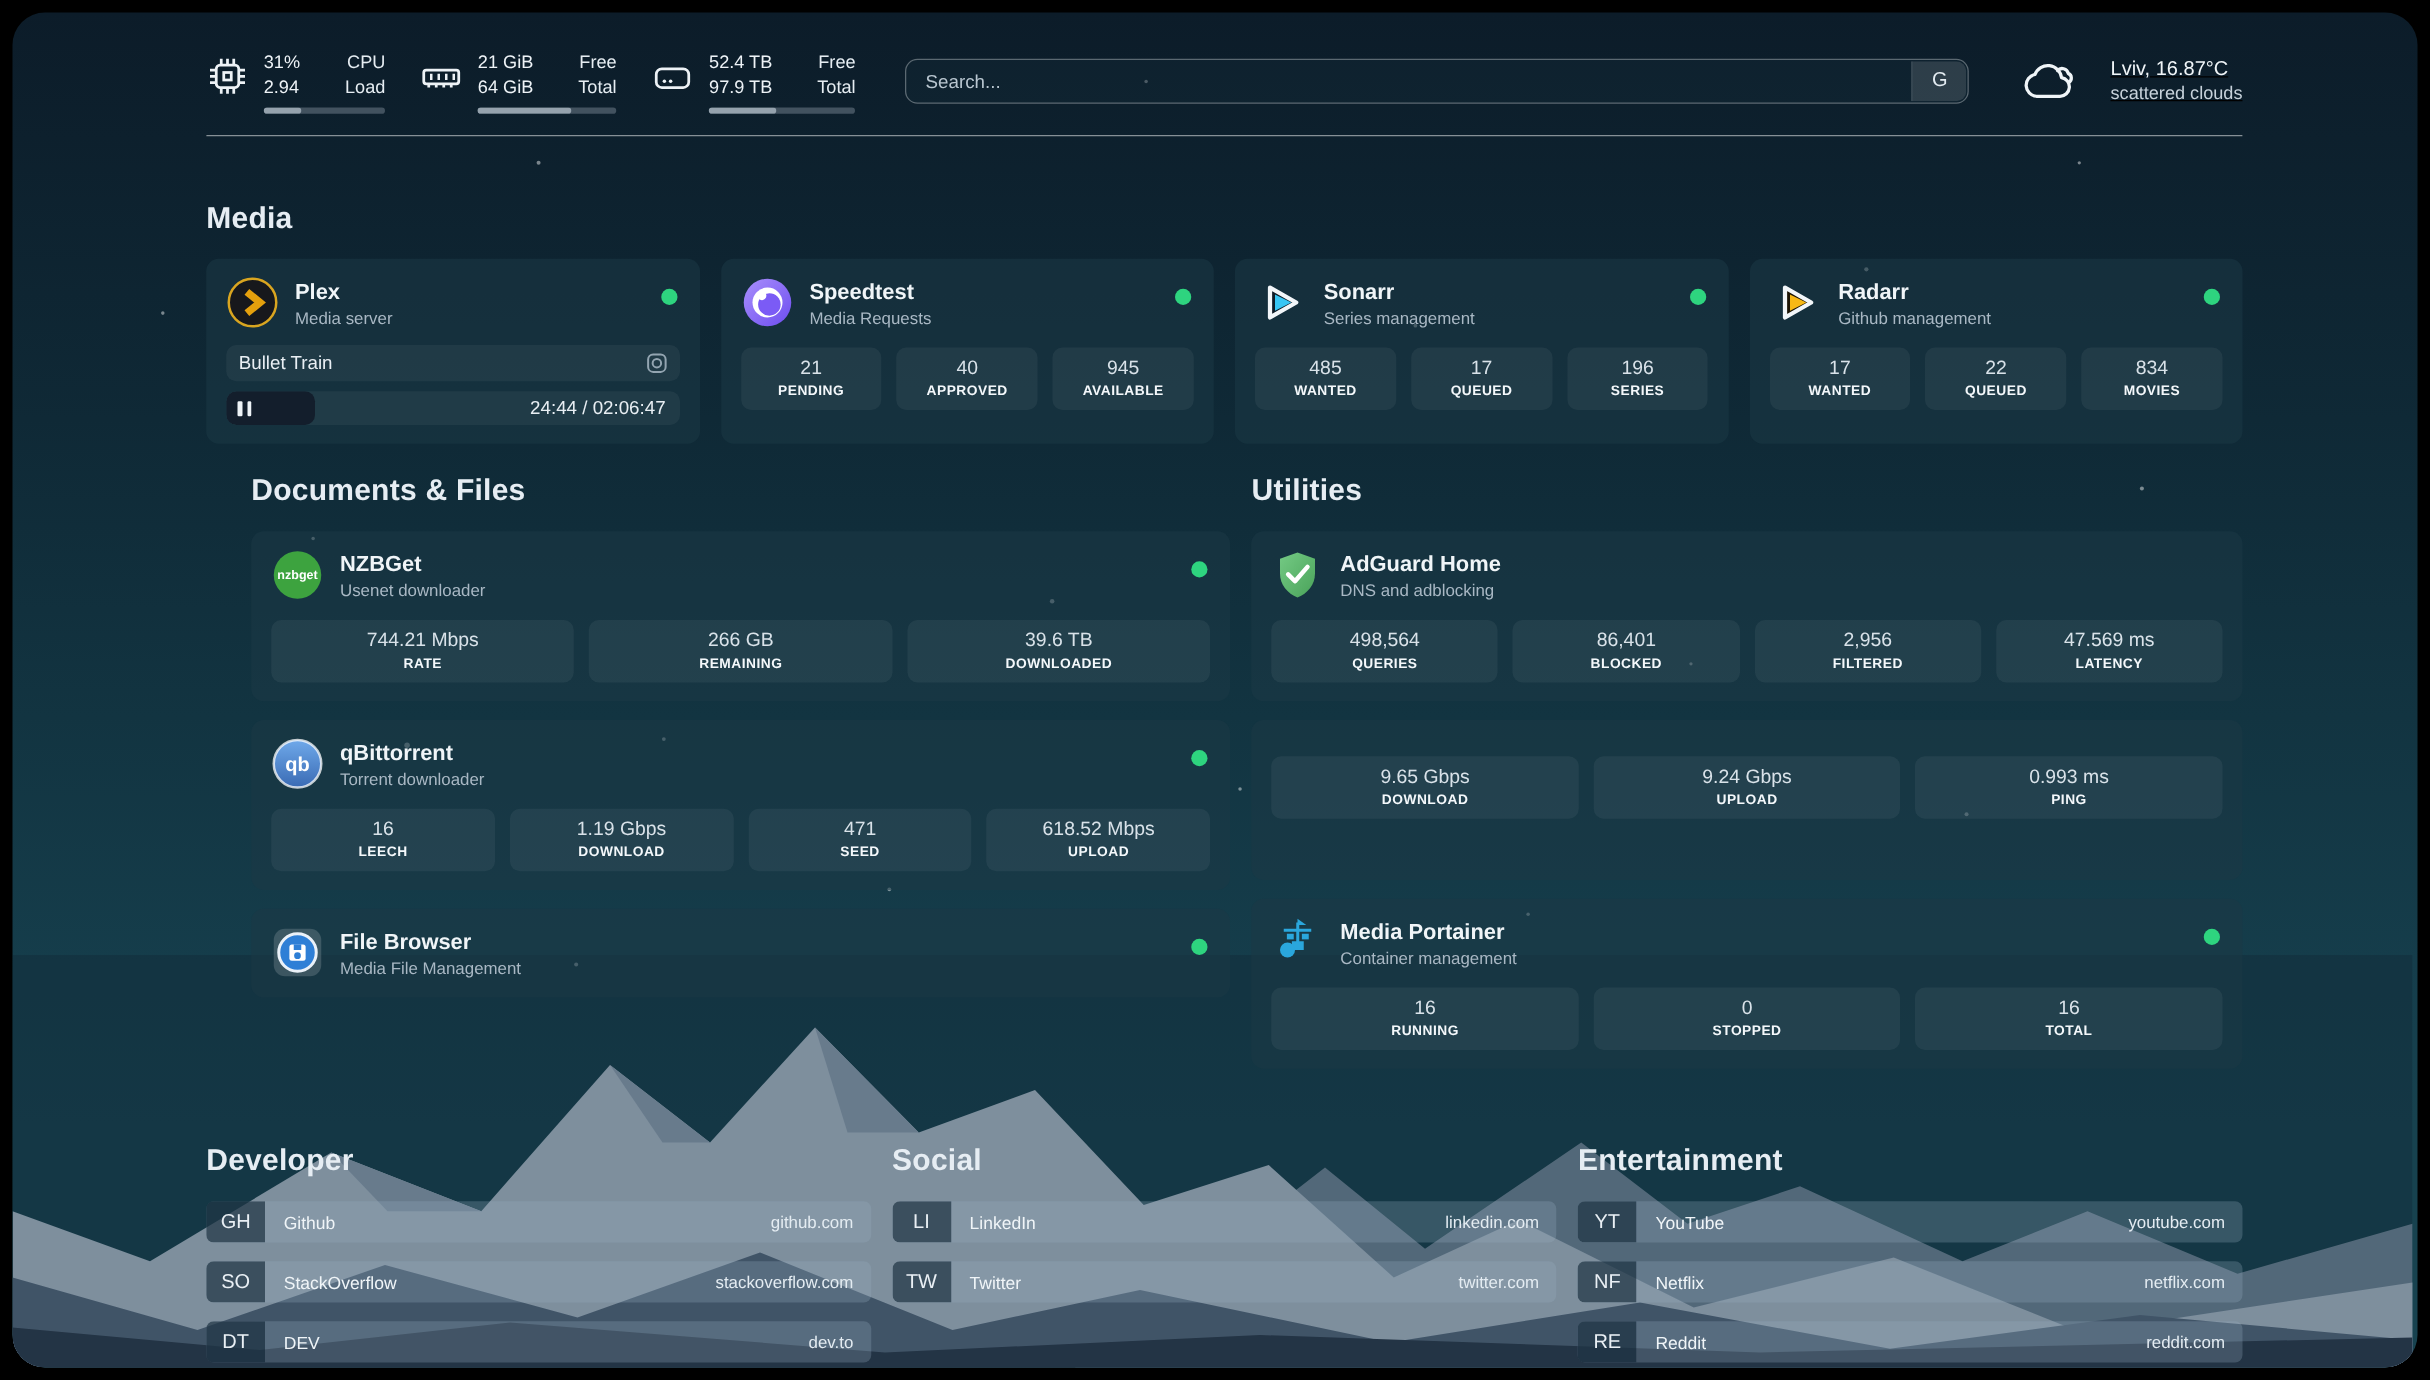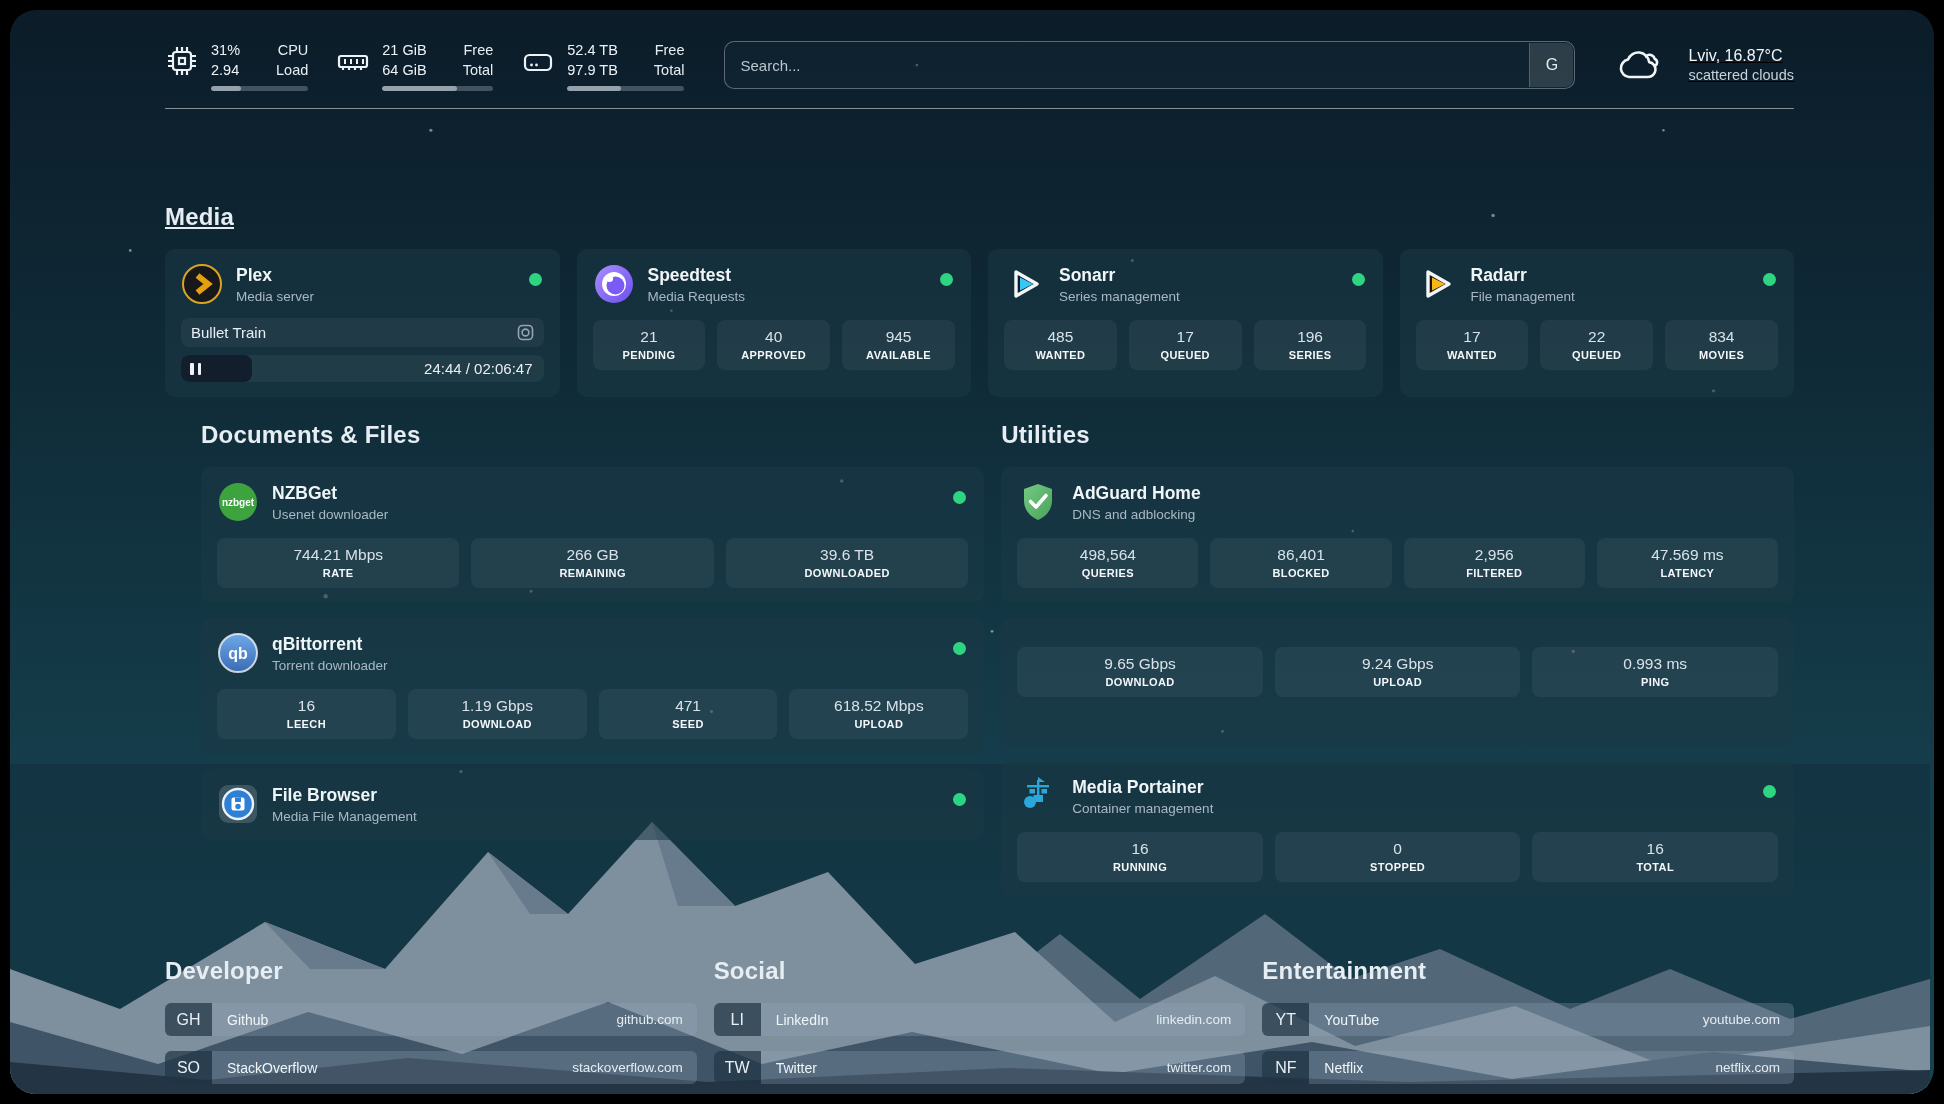--- a/index.html
+++ b/index.html
@@ -15,38 +15,38 @@
   .topbar{ display:flex; align-items:center; }
   .res-group{ display:flex; align-items:flex-start; gap:12px; margin-right:28px; }
   .res-icon{ width:34px; height:34px; margin-top:4px; flex:0 0 auto; }
   .res-body{ display:flex; flex-direction:column; }
   .res-cols{ display:flex; gap:36px; }
   .res-col{ font-size:14.5px; line-height:1.38; color:#eef3f7; }
   .res-col.labels{ text-align:right; color:#e6edf2; }
   .res-track{ margin-top:6px; height:4.5px; border-radius:3px; background:#42525f; overflow:hidden; }
   .res-fill{ height:100%; border-radius:3px; background:#95a2ad; }
 
-  .search{ flex:1; height:48px; margin:0 42px 0 12px; position:relative; display:flex; align-items:center;
+  .search{ flex:1; height:36px; margin:0 42px 0 12px; position:relative; display:flex; align-items:center;
     border:1.5px solid rgba(255,255,255,0.32); border-radius:10px; background:rgba(18,40,54,0.45); }
   .search input{ flex:1; height:100%; background:transparent; border:none; outline:none;
     padding:0 56px 0 15px; font-size:15px; color:#e8eef2; font-family:"Liberation Sans",sans-serif; }
   .search input::placeholder{ color:#b9c6d0; }
   .search-btn{ position:absolute; right:1px; top:1px; bottom:1px; width:44px; display:flex; align-items:center;
     justify-content:center; background:rgba(255,255,255,0.13); border-left:1px solid rgba(255,255,255,0.18);
     border-radius:0 8px 8px 0; color:#e3ebf1; font-size:16px; cursor:pointer; }
 
   .weather{ display:flex; gap:25px;text-decoration:underline; }
   .weather-text .w1{ font-size:16px; color:#f0f5f8; }
   .weather-text .w2{ font-size:14.5px; color:#c7d2db; margin-top:2px; }
 
   .divider{ margin-top:17px; height:1.5px; background:rgba(255,255,255,0.5); border-radius:1px; }
 
   
   .section-title{ font-size:24px; font-weight:700; color:#e6edf3; letter-spacing:.2px; }
-  .media-title{ margin:94px 0 18px;text-decoration:underline; }
+  .media-title{ margin:52px 0 18px; }
   .media-grid{ display:grid; grid-template-columns:repeat(4,1fr); gap:17px; }
 
   .card{ background:rgba(28,57,70,0.55); border-radius:10px; padding:14px 16px 15px; position:relative; min-height:128px; }
   .card-short{ min-height:62px; }
   .card-head{ display:flex; align-items:center; gap:13px; padding-right:30px; }
   .svc-icon{ width:42px; height:42px; flex:0 0 auto; }
   .svc-name{ font-size:17.5px; font-weight:700; color:#f0f5f8; }
   .svc-desc{ font-size:13.5px; color:#a9b8c4; margin-top:3px; }
   .status-dot{ position:absolute; top:24px; right:18px; width:13px; height:13px; border-radius:50%; background:#2ed47f; }
 
@@ -311,21 +311,21 @@
       </div>
 
       <div class="card">
         <div class="card-head">
           <svg class="svc-icon" viewBox="0 0 42 42">
             <polygon points="12,9 33,21 12,33" fill="#1c1405" stroke="#f2f6f9" stroke-width="3.4" stroke-linejoin="round"></polygon>
             <polygon points="16,14.5 29,21 16,27.5" fill="#f7b815"></polygon>
           </svg>
           <div>
             <div class="svc-name">Radarr</div>
-            <div class="svc-desc">File management</div>
+            <div class="svc-desc">Github management</div>
           </div>
         </div>
         <span class="status-dot"></span>
         <div class="stats">
           <div class="stat">
             <div class="stat-value">17</div>
             <div class="stat-label">WANTED</div>
           </div>
           <div class="stat">
             <div class="stat-value">22</div>

